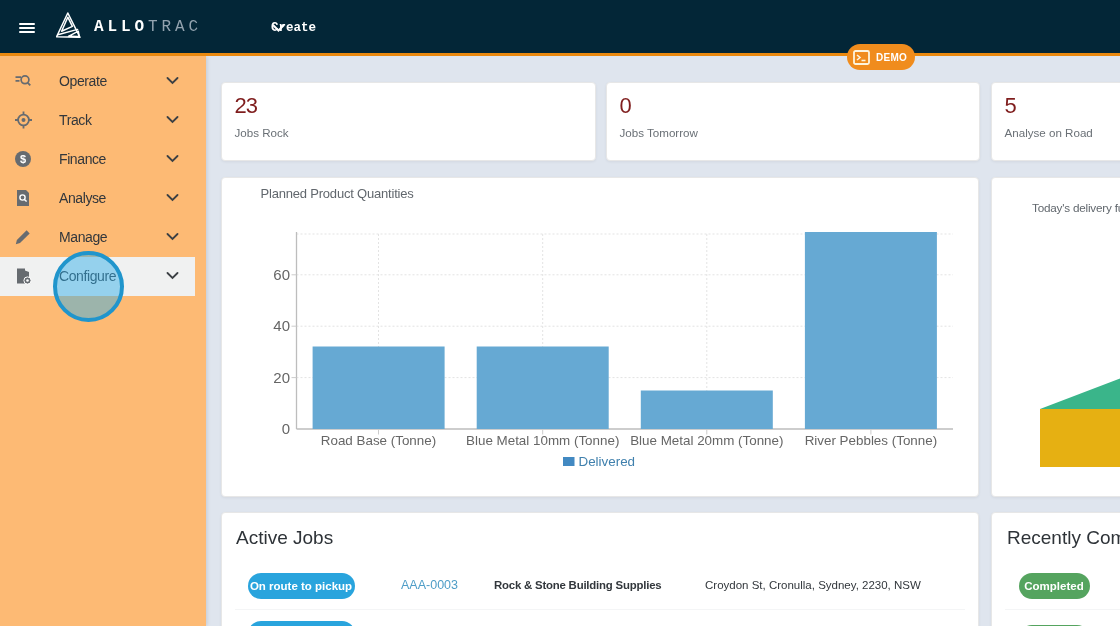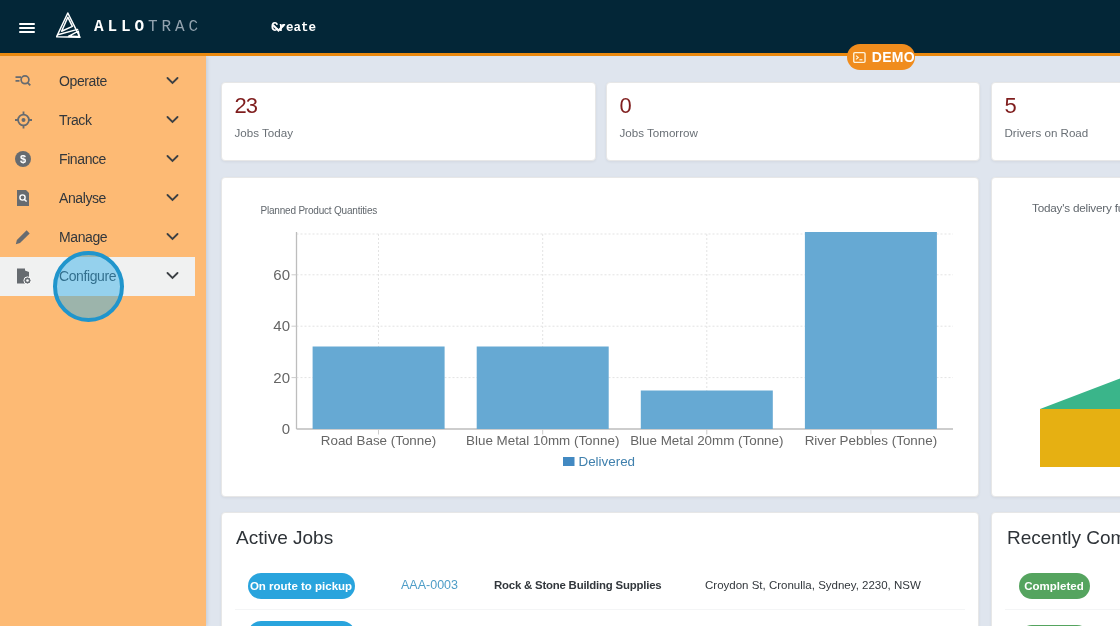--- a/index.html
+++ b/index.html
@@ -11,41 +11,41 @@
 #burger { position:absolute; left:19px; top:22.6px; width:15.5px; }
 #burger div { height:2.1px; background:#fff; margin-bottom:1.9px; border-radius:1px; }
 #logoicon { position:absolute; left:55.5px; top:12px; }
 #logotext { position:absolute; left:94px; top:17.8px; font-size:16px; letter-spacing:3.9px; color:#fff; font-weight:bold; }
 #logotext .trac { color:#93a3af; font-weight:normal; }
 #create { position:absolute; left:231px; top:21px; font-size:12.5px; font-weight:bold; color:#fff;margin-left:40px; }
 #createchev { position:absolute; left:272px; top:24px; }
 
 
 #demo { position:absolute; left:847px; top:44px; width:68px; height:26px; background:#f08c1d; border-radius:13px; z-index:30; display:flex; align-items:center; }
-#demo .txt { color:#fff; font-weight:bold; font-size:14px; letter-spacing:.3px; margin-left:6px; }
+#demo .txt { color:#fff; font-weight:bold; font-size:10px; letter-spacing:.3px; margin-left:6px; }
 
 
 #sidebar { position:absolute; left:0; top:56px; width:206px; height:570px; background:#fdba74; box-shadow:1px 0 4px rgba(0,0,0,0.12); z-index:10; }
 .mrow { position:absolute; left:0; width:195px; height:39px; }
 .mrow .icon { position:absolute; left:14px; top:50%; transform:translateY(-50%); }
 .mrow .lbl { position:absolute; left:59px; top:50%; transform:translateY(-50%); font-size:14px; letter-spacing:-0.4px; color:#32373c; }
 .mrow .chev { position:absolute; left:166px; top:50%; transform:translateY(-50%); }
 #cfgrow { background:#f0f1f1; }
 #bluecircle { position:absolute; left:53px; top:195px; width:71px; height:71px; border-radius:50%; background:rgba(51,174,233,0.48); border:4.2px solid #2095cc; z-index:15; }
 
 
 .card { position:absolute; background:#fff; border:1px solid #e7e7e7; border-radius:4px; box-shadow:0 1px 3px rgba(0,0,0,0.06); }
 #card1 { left:221px; top:82px; width:375px; height:79px; }
 #card2 { left:606px; top:82px; width:374px; height:79px; }
 #card3 { left:991px; top:82px; width:375px; height:79px; }
 .bignum { position:absolute; left:12.5px; top:10px; font-size:22px; letter-spacing:-1px; color:#7f1d1d; }
 .cardsub { position:absolute; left:12.5px; top:43px; font-size:11.6px; color:#6a7076; }
 
 #chartcard { left:221px; top:177px; width:758px; height:320px; }
-#charttitle { position:absolute; left:38.5px; top:27px; font-size:10px; letter-spacing:-0.2px; color:#61676d; }
+#charttitle { position:absolute; left:38.5px; top:8px; font-size:13px; letter-spacing:-0.2px; color:#61676d; }
 #rightchart { left:991px; top:177px; width:758px; height:320px; }
 #rcTitle { position:absolute; left:40px; top:23.2px; font-size:11.7px; letter-spacing:-0.2px; color:#61676d; }
 
 #activecard { left:221px; top:512px; width:758px; height:180px; }
 #recentcard { left:991px; top:512px; width:758px; height:180px; }
 .cardtitle { position:absolute; left:14px; top:13.5px; font-size:19px; color:#2e3338; }
 .pill { position:absolute; border-radius:13px; height:26px; color:#fff; font-weight:bold; font-size:11.5px; display:flex; align-items:center; justify-content:center; }
 .rowsep { position:absolute; left:13px; right:13px; height:1px; background:#f4f5f6; }
 </style>
 </head>
@@ -144,29 +144,29 @@
     <div class="lbl">Manage</div>
     <svg class="chev" width="13" height="8" viewBox="0 0 13 8">
         <path d="M1.5 1 L6.5 6 L11.5 1" fill="none" stroke="#3c4044" stroke-width="1.8" stroke-linecap="round"></path>
       </svg>
   </div>
   <div id="bluecircle"></div>
 </div>
 
 <div class="card" id="card1">
     <div class="bignum">23</div>
-    <div class="cardsub">Jobs Today</div>
+    <div class="cardsub">Jobs Rock</div>
   </div>
 <div class="card" id="card2">
     <div class="bignum">0</div>
     <div class="cardsub">Jobs Tomorrow</div>
   </div>
 <div class="card" id="card3">
     <div class="bignum">5</div>
-    <div class="cardsub">Drivers on Road</div>
+    <div class="cardsub">Analyse on Road</div>
   </div>
 
 <div class="card" id="chartcard">
   <div id="charttitle">Planned Product Quantities</div>
   <svg width="756" height="300" viewBox="0 0 756 300" style="position:absolute;left:0;top:0">
 
     <g stroke="#e3e3e3" stroke-width="1" stroke-dasharray="2,2">
       <line x1="74.5" y1="56" x2="731" y2="56"></line>
       <line x1="74.5" y1="96.8" x2="731" y2="96.8"></line>
       <line x1="74.5" y1="148.2" x2="731" y2="148.2"></line>

